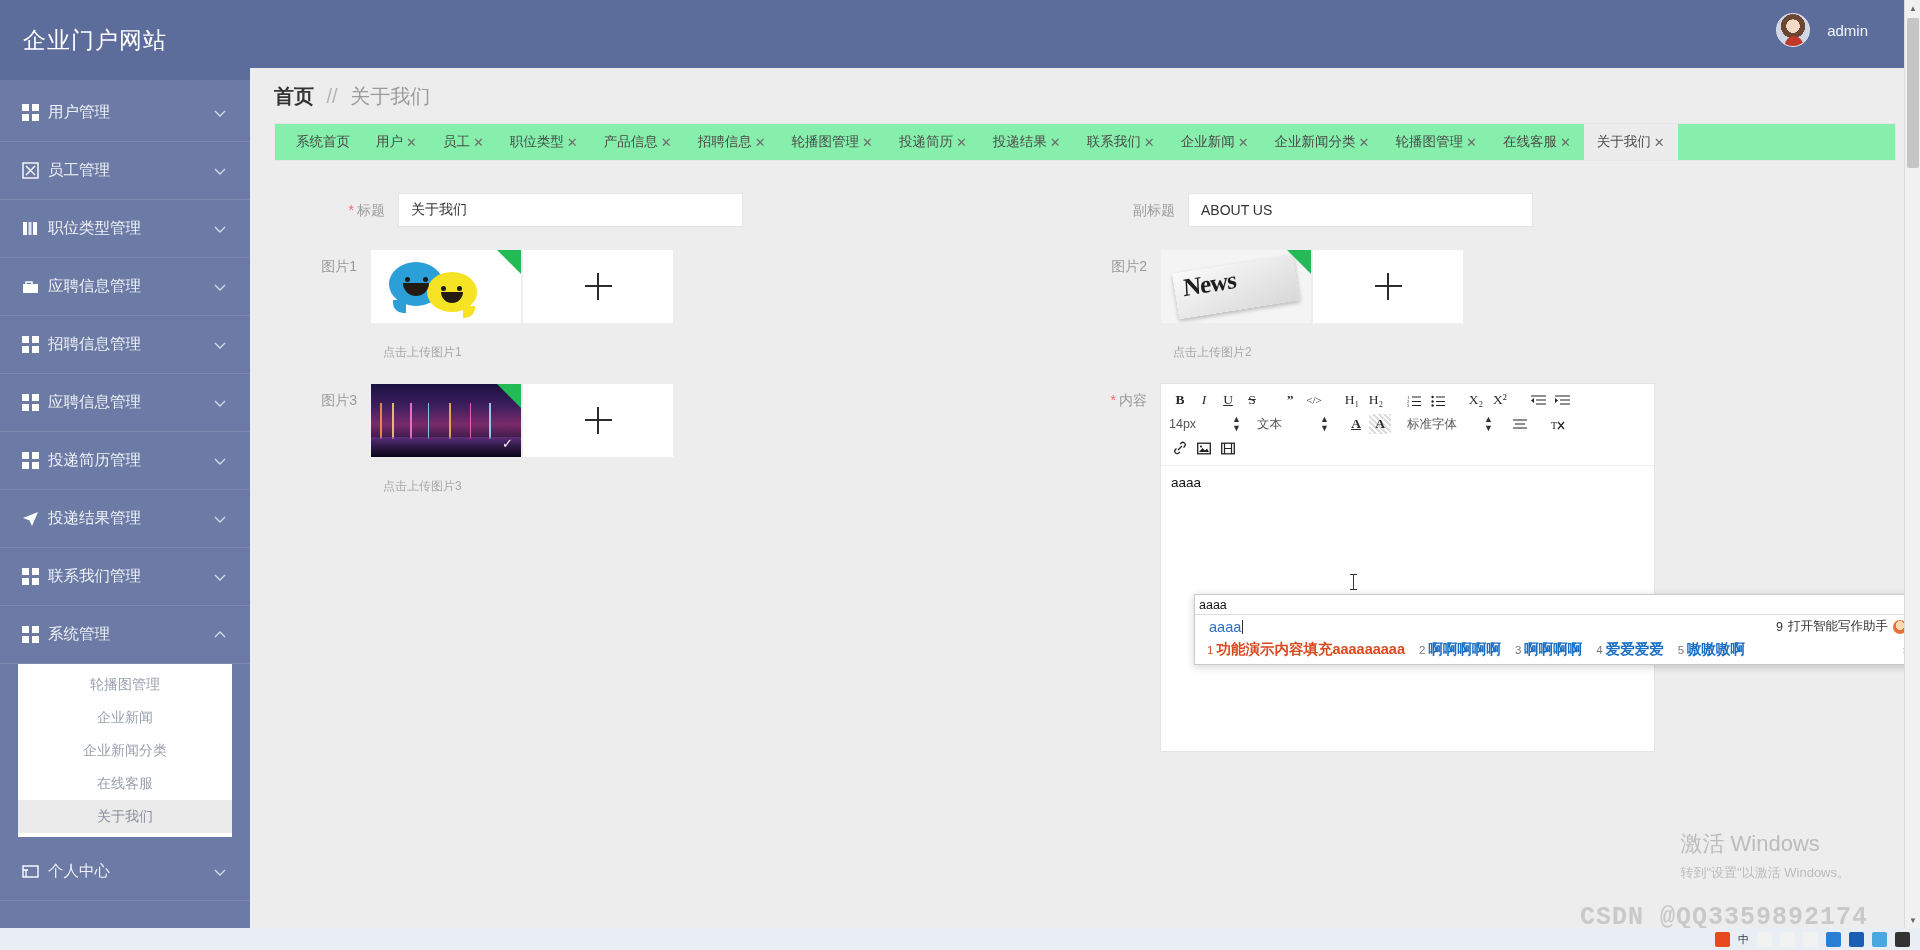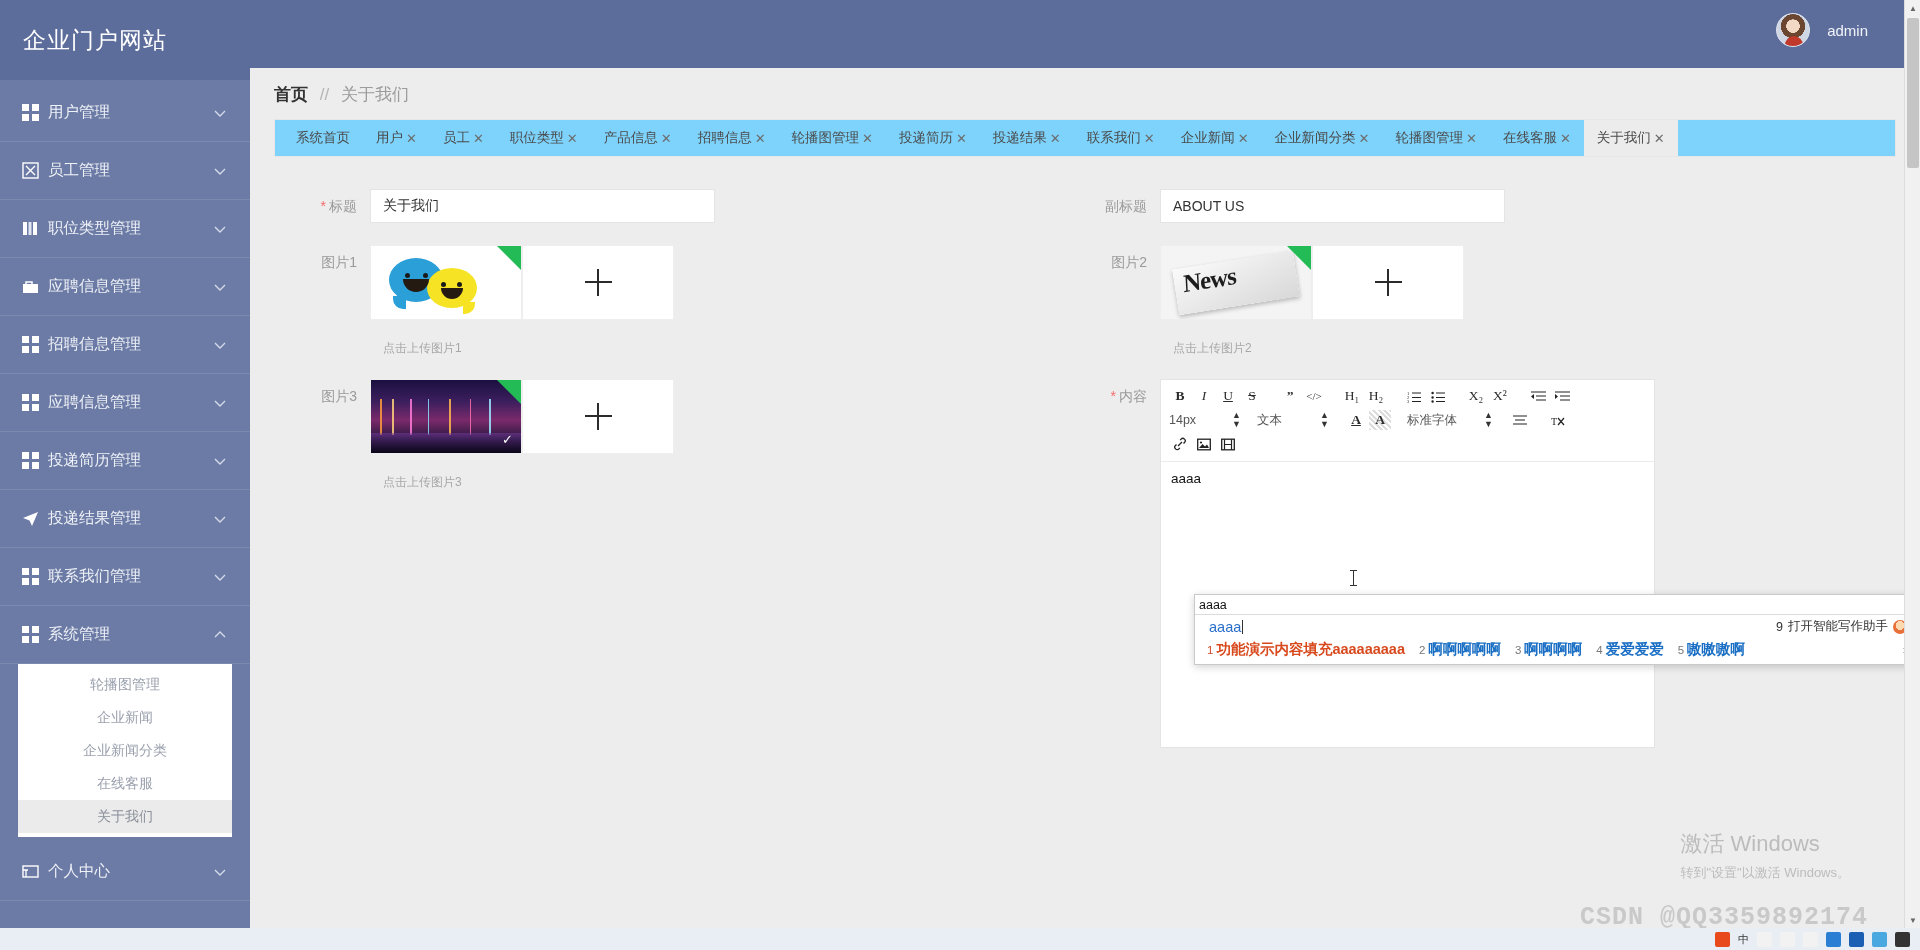--- a/index.html
+++ b/index.html
@@ -79,45 +79,45 @@
   }
   #username { color: #f0f3f8; font-size: 15px; }
 
   
   #content {
     position: absolute; left: 250px; top: 68px;
     width: 1670px; height: 882px;
     background: #ededed;
   }
   #breadcrumb {
-    padding: 15px 4px 0 24px; font-size: 17px; color: #9b9b9b;
+    padding: 15px 4px 0 24px; font-size: 20px; color: #9b9b9b;
   }
   #breadcrumb .bc-home { color: #333; font-weight: bold; }
   #breadcrumb .bc-sep { color: #b5b5b5; margin: 0 7px; }
 
   #tabbar {
     margin: 13px 24px 0 24px; height: 38px;
-    background: #7dd3fc; border: 1px solid #e6e6e6;
+    background: #86efac; border: 1px solid #e6e6e6;
     display: flex; align-items: stretch; padding: 0 8px;
     overflow: hidden;
   }
   .tab {
     display: flex; align-items: center; gap: 3px;
     padding: 0 13px; font-size: 13.5px; color: #4a4a4a;
     white-space: nowrap; cursor: pointer;
   }
   .tab.active { background: #ececec; }
   .tab .tab-close { font-size: 13px; color: #6d6d6d; }
 
   
   #form-area { position: relative; margin-top: 32px; height: 770px; }
   .col-left { position: absolute; left: 0px; top: 0; width: 790px; }
   .col-right { position: absolute; left: 790px; top: 0; width: 880px; }
 
-  .field-row { display: flex; align-items: flex-start; margin-bottom: 0; }
+  .field-row { display: flex; align-items: flex-start; margin-bottom: 0; margin-left: 28px; }
   .field-label {
     width: 120px; text-align: right; padding-right: 13px;
     font-size: 14px; color: #9a9a9a; line-height: 34px;
     flex: 0 0 auto; white-space: nowrap;
   }
   .req { color: #f56c6c; margin-right: 3px; }
   .text-input {
     width: 345px; height: 34px; background: #fff;
     border: 1px solid #e4e4e4; font-size: 14px; color: #333;
     padding: 0 12px; line-height: 32px;

